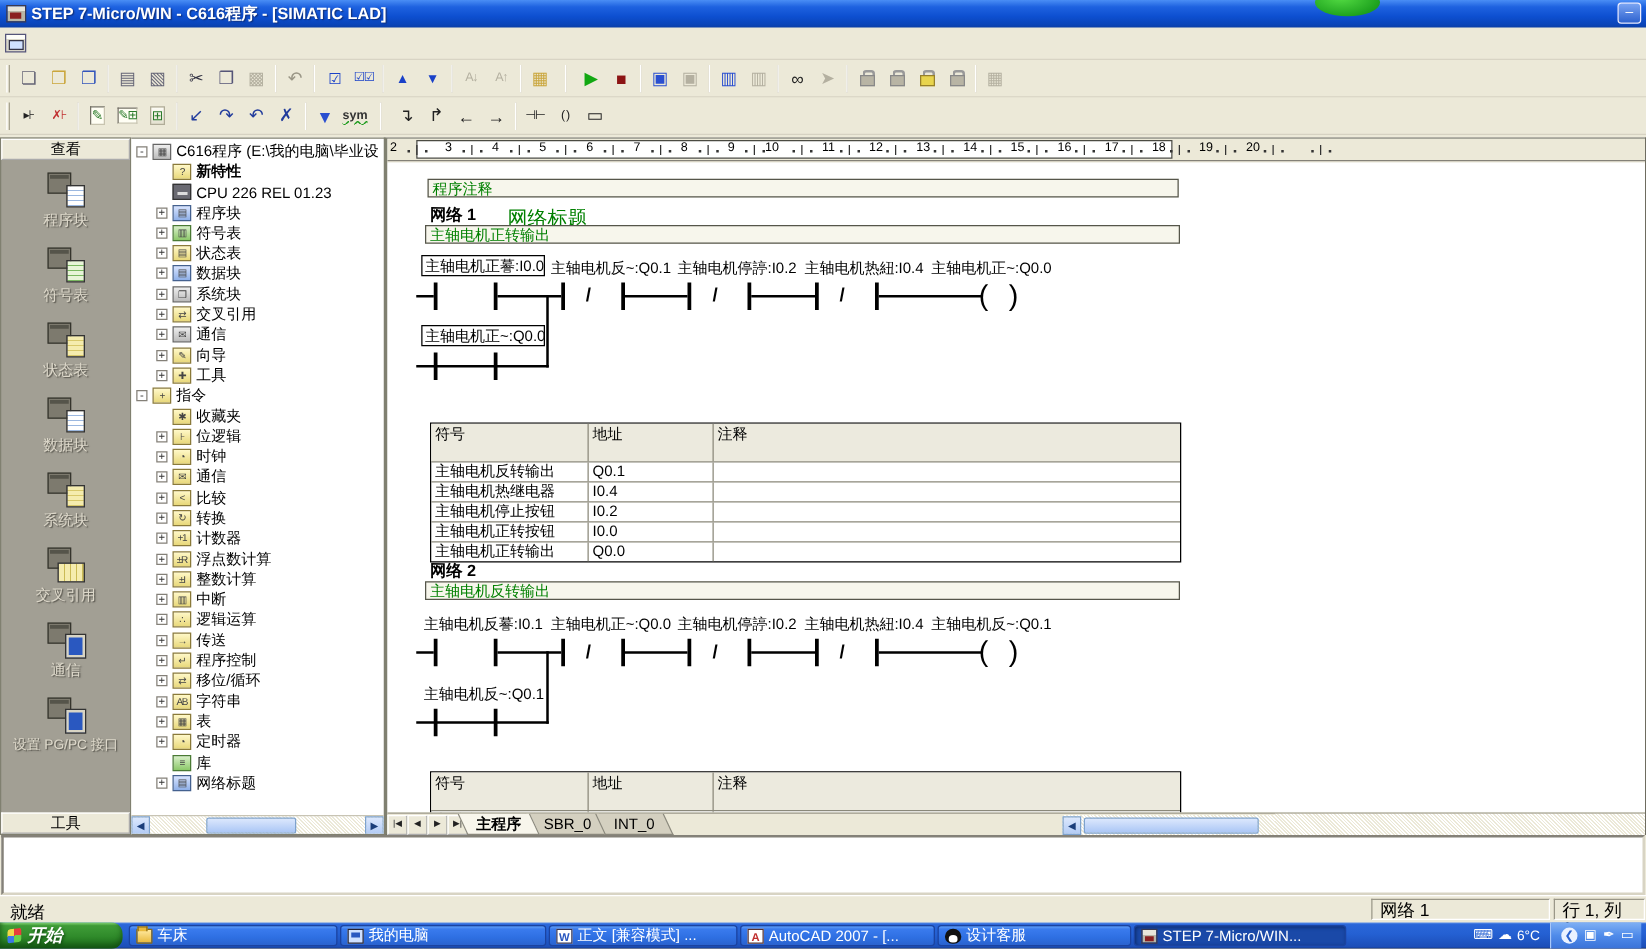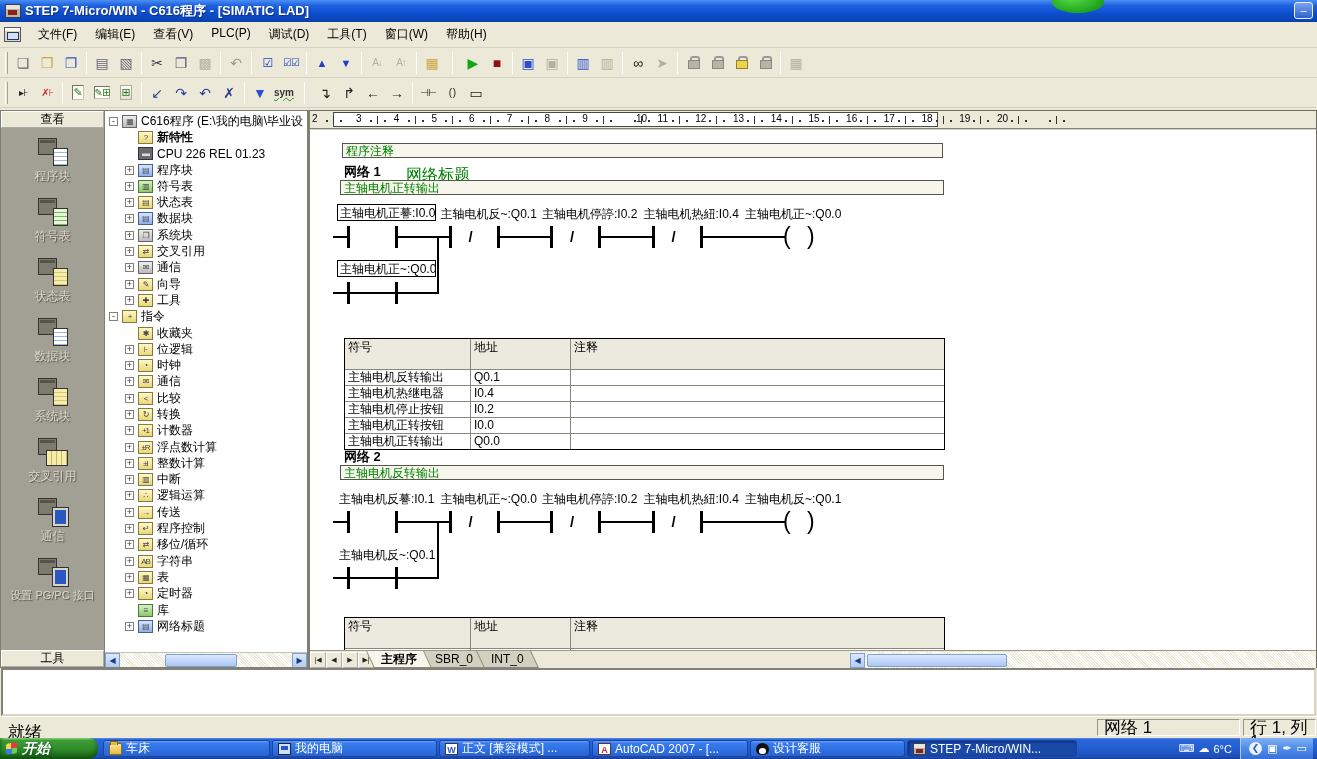--- a/index.html
+++ b/index.html
@@ -115,21 +115,21 @@
   .tab{padding:0 10px;font-size:12px;line-height:17px;color:#000;background:#d4d0c0;border:1px solid #8a887c;border-top:none;transform:skewX(25deg);margin-left:-4px;flex:0 0 auto;}
   .tab span{display:inline-block;transform:skewX(-25deg);}
   .tab.active{background:#f8f6ec;font-weight:bold;z-index:2;}
   .tab-filler{flex:0 0 auto;width:300px;}
   .tabbar .scroll{position:absolute;left:540px;top:1px;width:170px;height:16px;display:flex;align-items:center;background:repeating-linear-gradient(45deg,#fff 0 1px,#ece9d8 1px 2px);}
   .tabbar .scroll .sb-thumb{width:140px;margin-left:2px;}
   .tab-dither{position:absolute;left:710px;right:0;top:0;bottom:0;background:repeating-linear-gradient(45deg,#fff 0 1px,#ece9d8 1px 2px);}
 
   
   .outputpane{height:48px;background:#fff;border:2px inset #d8d4c4;margin:0 1px;}
-  .statusbar{height:22px;background:#ece9d8;border-top:1px solid #fff;position:relative;font-size:17px;color:#000;}
+  .statusbar{height:22px;background:#ece9d8;border-top:1px solid #fff;position:relative;font-size:14px;color:#000;}
   .statusbar .ready{position:absolute;left:8px;top:4px;}
   .spanel{position:absolute;top:2px;height:17px;border:1px solid;border-color:#9a9788 #fff #fff #9a9788;padding:1px 6px;line-height:14px;}
   .spanel.net{left:1097px;width:143px;}
   .spanel.pos{left:1243px;width:73px;}
 
   
   .taskbar{height:21px;background:linear-gradient(180deg,#5c8ee6 0,#2a66d9 8%,#2460d2 45%,#1c4eb8 92%,#15398c);display:flex;align-items:center;position:relative;}
   .startbtn{height:21px;width:98px;border-radius:0 9px 9px 0;background:linear-gradient(180deg,#8fe07e 0,#3f9c38 12%,#2f8a2a 55%,#1e6f1c 95%);color:#fff;font-size:14px;font-weight:bold;font-style:italic;display:flex;align-items:center;padding-left:6px;gap:5px;text-shadow:1px 1px 2px #134f12;flex:0 0 auto;box-shadow:inset 0 -3px 5px #135012;}
   .winflag{width:11px;height:11px;background:conic-gradient(from 0deg at 50% 50%,#e83c3c 0 25%,#6ad24a 0 50%,#3c78e8 0 75%,#f0d848 0);border-radius:2px;transform:skewY(-8deg);flex:0 0 auto;}
   .taskbtn{height:17px;margin:2px 1px;border:1px solid #1b43a0;border-radius:3px;background:linear-gradient(180deg,#63a1f7 0,#3a7bee 15%,#2e6fe2 60%,#2a63cf);color:#fff;font-size:12px;display:flex;align-items:center;gap:4px;padding:0 5px;white-space:nowrap;overflow:hidden;flex:0 0 auto;}
@@ -157,30 +157,20 @@
 
   <div class="titlebar">
     <span class="app-ico"></span>
     <span class="title-text">STEP 7-Micro/WIN - C616程序 - [SIMATIC LAD]</span>
     <span class="green-blob"></span>
     <button class="win-min">–</button>
   </div>
 
   <div class="menubar">
     <span class="mdi-ico"></span>
-    <div id="menus" style="display:flex;">
-        <div class="menu-item">文件(F)</div>
-        <div class="menu-item">编辑(E)</div>
-        <div class="menu-item">查看(V)</div>
-        <div class="menu-item">PLC(P)</div>
-        <div class="menu-item">调试(D)</div>
-        <div class="menu-item">工具(T)</div>
-        <div class="menu-item">窗口(W)</div>
-        <div class="menu-item">帮助(H)</div>
-      </div>
   </div>
 
   <div class="tbrow" id="toolbar1">
       <div class="tb-handle"></div>
       <div class="tb-btn">
         <span class="g c-doc">❏</span>
       </div>
       <div class="tb-btn">
         <span class="g c-open">❒</span>
       </div>
@@ -610,21 +600,21 @@
       <div class="ruler" id="ruler">
           <div class="rbox"></div>
           <span class="rnum" style="left: 2px;">2</span>
           <span class="rnum" style="left: 46px;">3</span>
           <span class="rnum" style="left: 83.7px;">4</span>
           <span class="rnum" style="left: 121.4px;">5</span>
           <span class="rnum" style="left: 159.1px;">6</span>
           <span class="rnum" style="left: 196.8px;">7</span>
           <span class="rnum" style="left: 234.5px;">8</span>
           <span class="rnum" style="left: 272.2px;">9</span>
-          <span class="rnum" style="left: 326px;">10</span>
+          <span class="rnum" style="left: 302px;">10</span>
           <span class="rnum" style="left: 347.6px;">11</span>
           <span class="rnum" style="left: 385.3px;">12</span>
           <span class="rnum" style="left: 423px;">13</span>
           <span class="rnum" style="left: 460.7px;">14</span>
           <span class="rnum" style="left: 498.4px;">15</span>
           <span class="rnum" style="left: 536.1px;">16</span>
           <span class="rnum" style="left: 573.8px;">17</span>
           <span class="rnum" style="left: 611.5px;">18</span>
           <span class="rnum" style="left: 649.2px;">19</span>
           <span class="rnum" style="left: 686.9px;">20</span>

